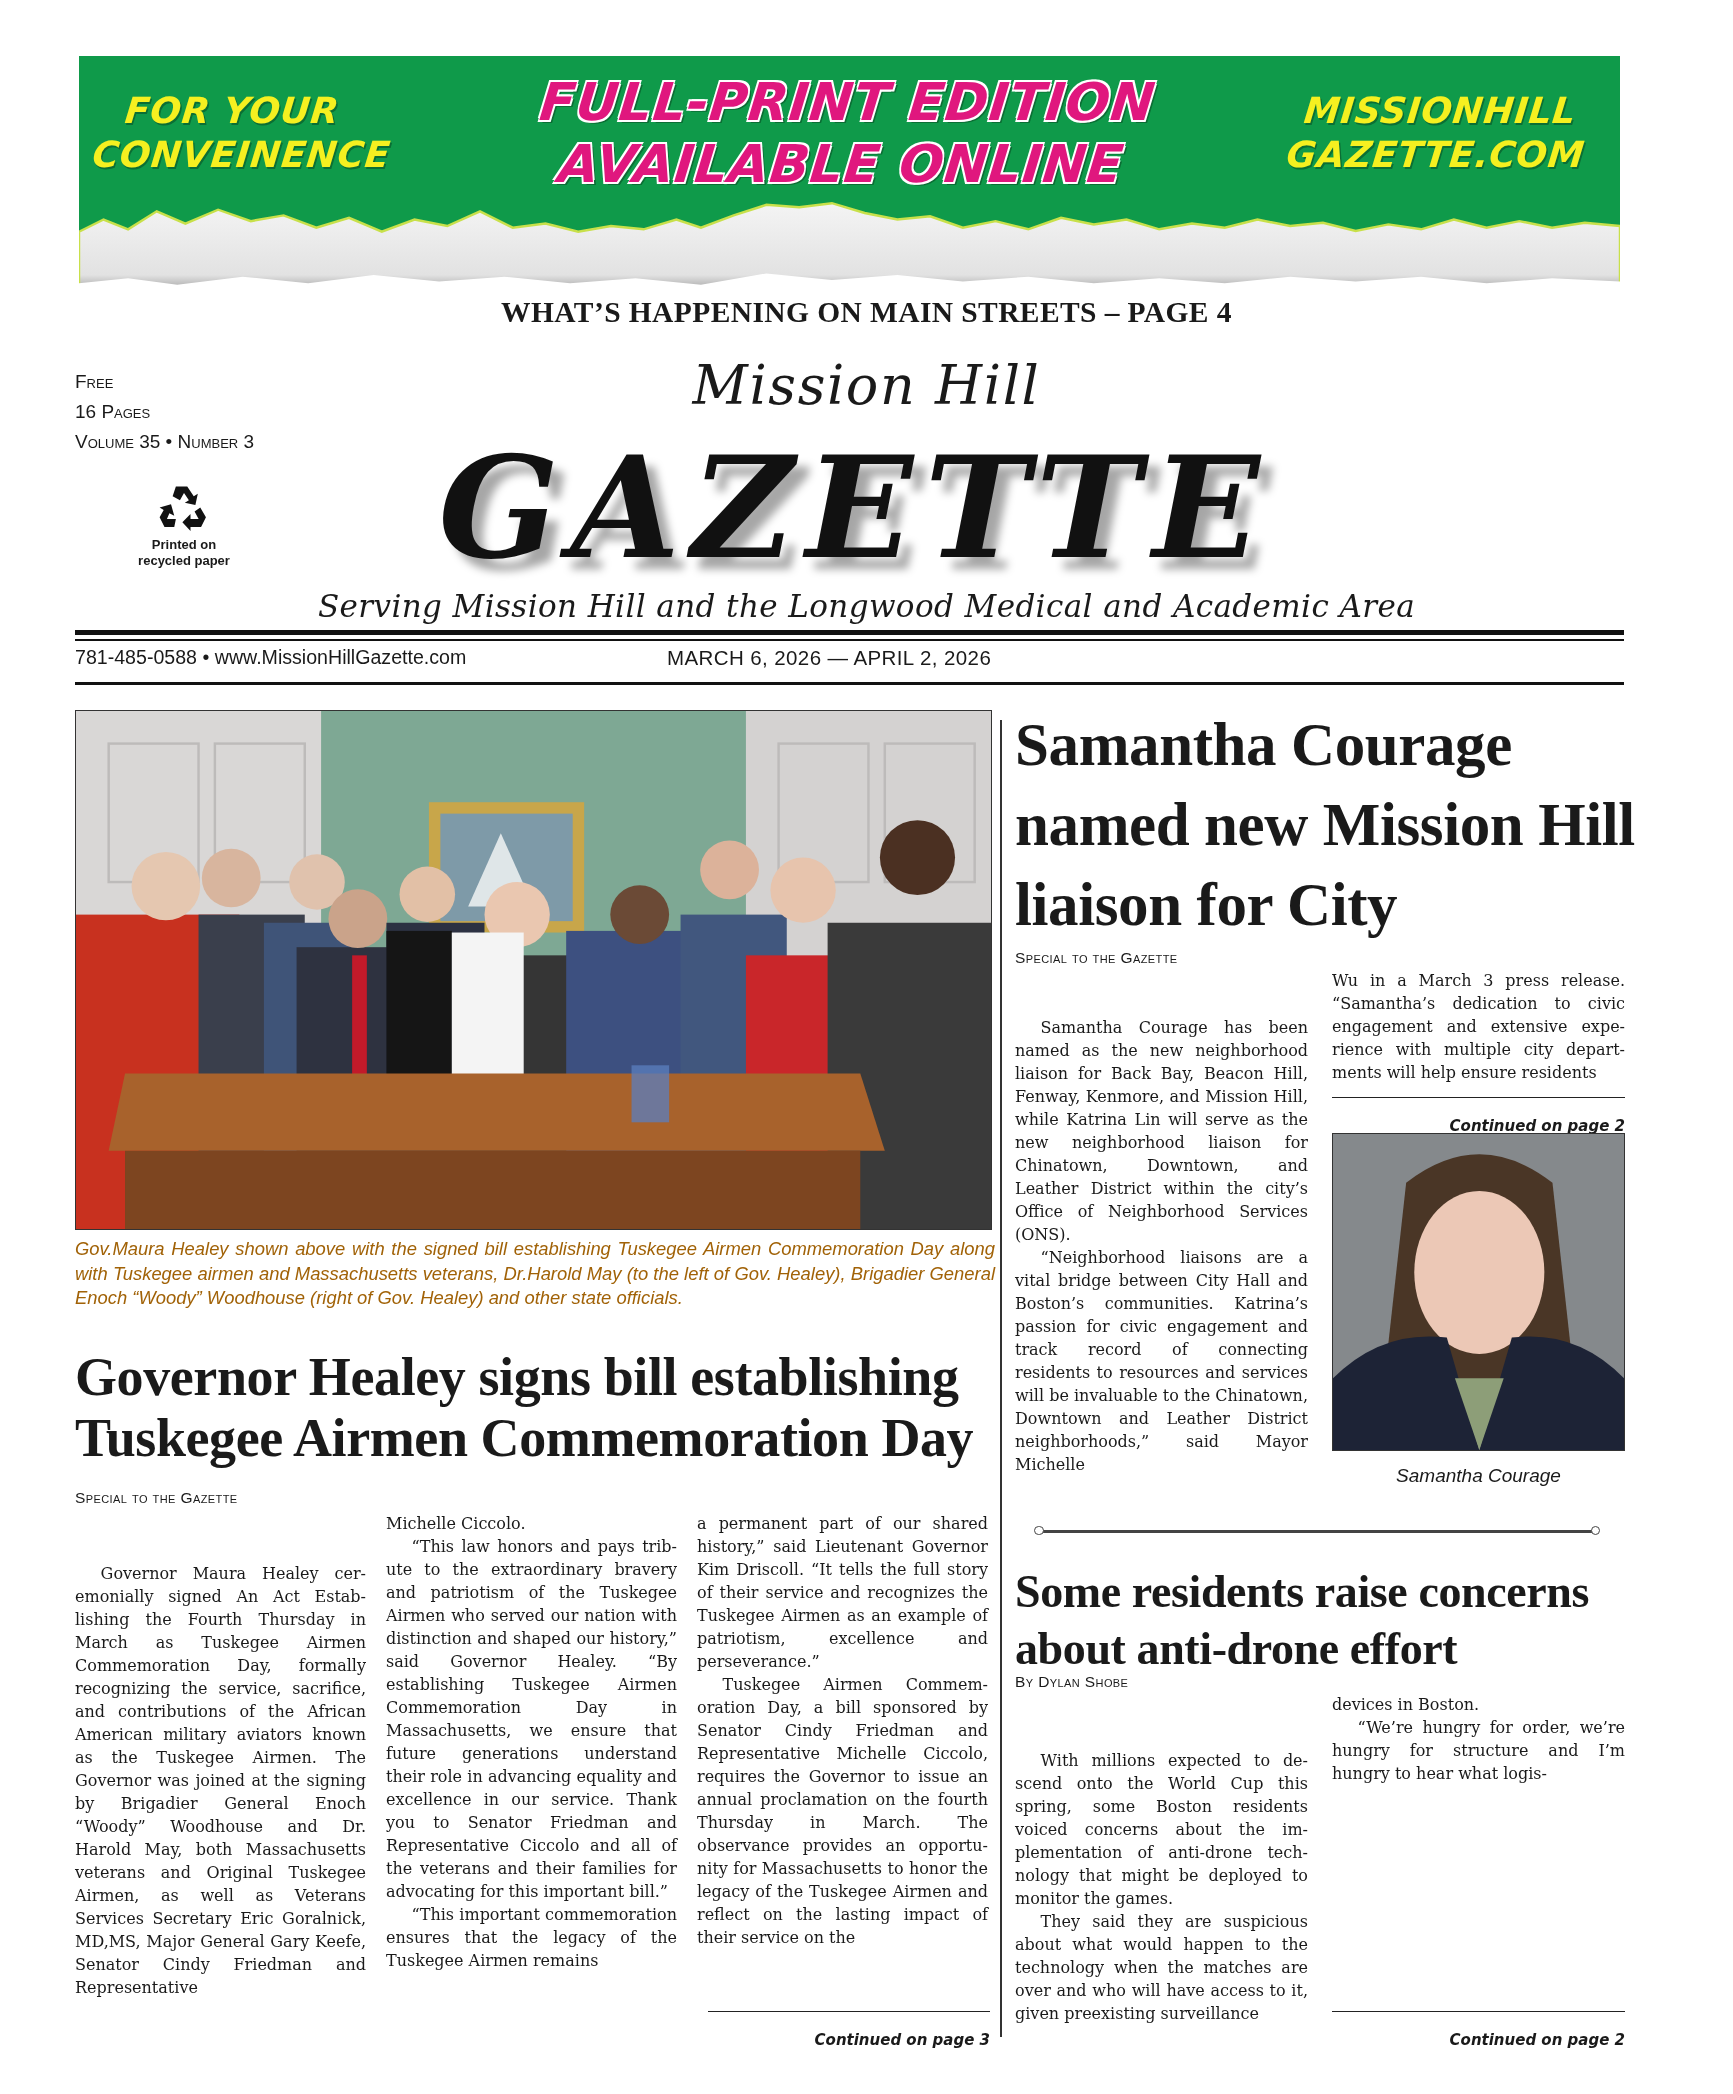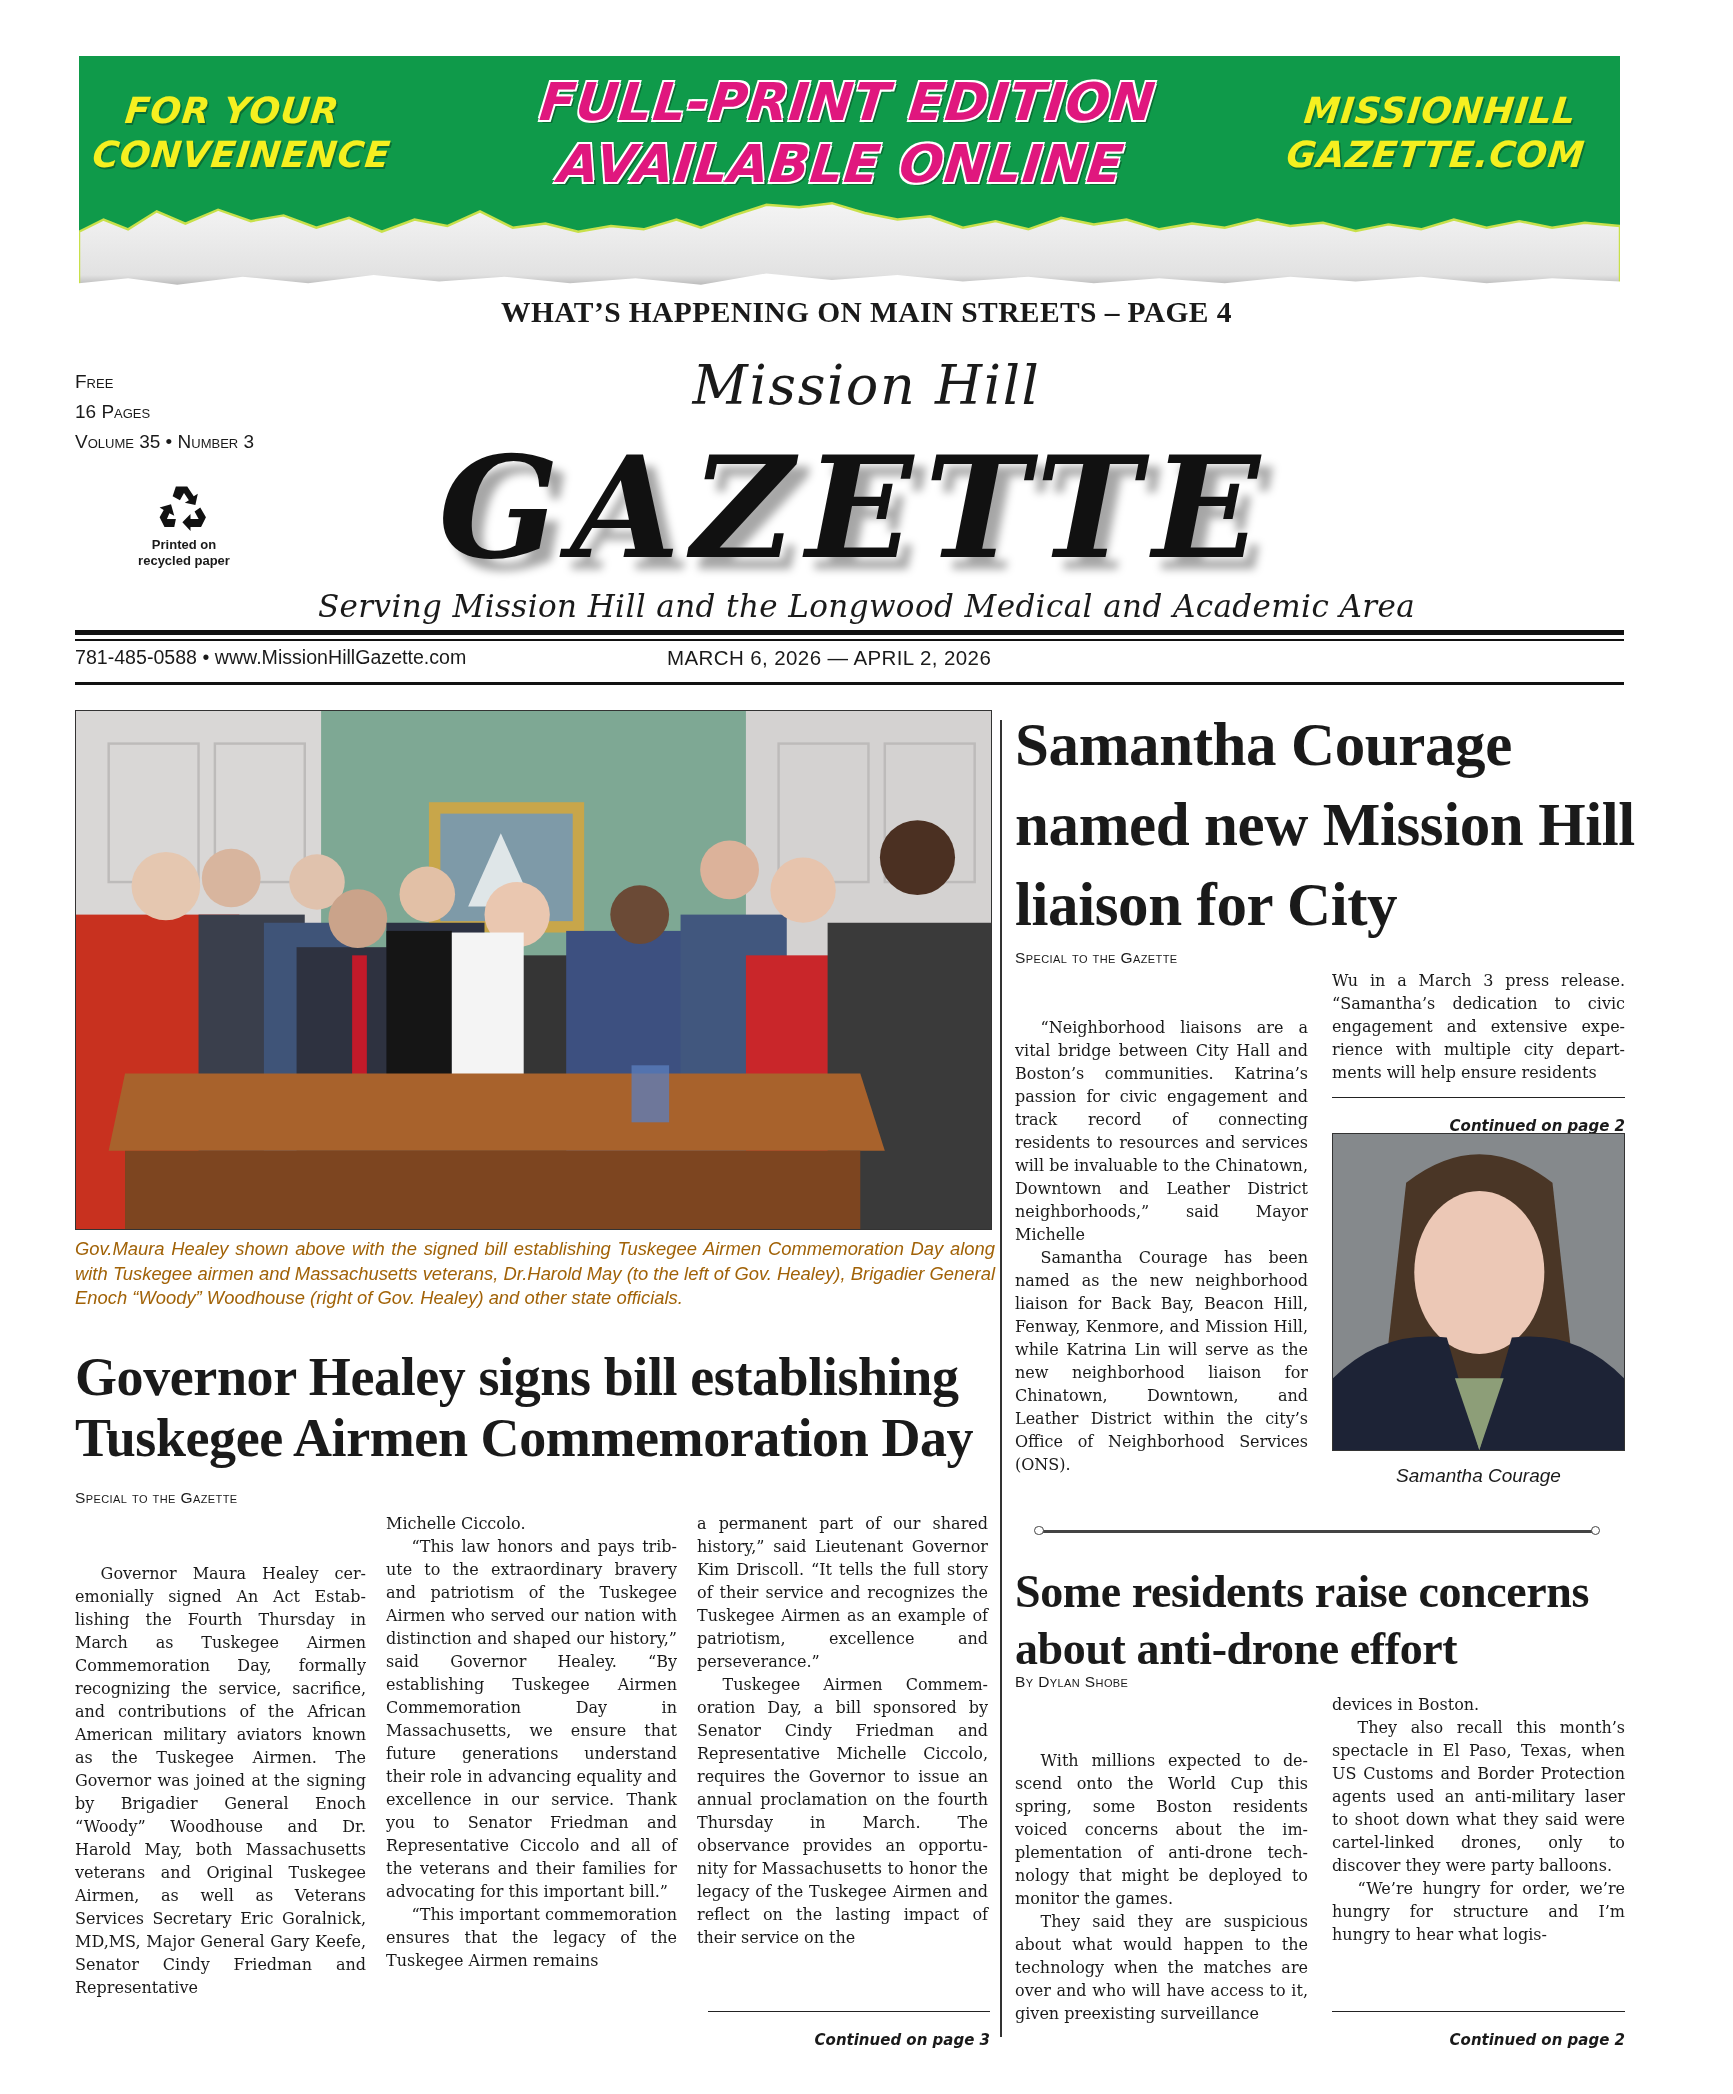--- a/index.html
+++ b/index.html
@@ -177,22 +177,22 @@
   <p>Tuskegee Airmen Commem­oration Day, a bill sponsored by Senator Cindy Friedman and Representative Michelle Ciccolo, requires the Governor to issue an annual proclamation on the fourth Thursday in March. The observance provides an opportu­nity for Massachusetts to honor the legacy of the Tuskegee Air­men and reflect on the lasting impact of their service on the</p>
 </div>
 <div class="abs continued" style="left:708px; top:2011px; width:282px;">Continued on page  3</div>
 
 <div class="abs vdivider"></div>
 
 <div class="abs headline-right">Samantha Courage named new Mission Hill liaison for City</div>
 <div class="abs byline" style="left:1015px; top:949px;">Special to the Gazette</div>
 
 <div class="abs col" style="left:1015px; top:992px; width:293px;">
+  <p>Samantha Courage has been named as the new neighborhood liaison for Back Bay, Beacon Hill, Fenway, Kenmore, and Mission Hill, while Katrina Lin will serve as the new neighborhood liaison for Chinatown, Downtown, and Leather District within the city’s Office of Neighborhood Services (ONS).</p>
   <p>“Neighborhood liaisons are a vital bridge between City Hall and Boston’s communities. Ka­trina’s passion for civic engage­ment and track record of con­necting residents to resources and services will be invaluable to the Chinatown, Downtown and Leather District neighbor­hoods,” said Mayor Michelle</p>
-  <p>Samantha Courage has been named as the new neighborhood liaison for Back Bay, Beacon Hill, Fenway, Kenmore, and Mission Hill, while Katrina Lin will serve as the new neighborhood liaison for Chinatown, Downtown, and Leather District within the city’s Office of Neighborhood Services (ONS).</p>
 </div>
 
 <div class="abs col" style="left:1332px; top:945px; width:293px;">
   <p class="noindent">Wu in a March 3 press release. “Samantha’s dedication to civic engagement and extensive expe­rience with multiple city depart­ments will help ensure residents</p>
 </div>
 <div class="abs continued" style="left:1332px; top:1097px; width:293px;">Continued on page 2</div>
 
 <div class="abs portrait" role="img" aria-label="Portrait of Samantha Courage">
   <svg width="100%" height="100%" viewBox="0 0 358 388" preserveAspectRatio="none">
     <rect width="358" height="388" fill="#85898c"></rect>
@@ -213,17 +213,16 @@
 <div class="abs headline-drone">Some residents raise concerns about anti-drone effort</div>
 <div class="abs byline" style="left:1015px; top:1673px;">By Dylan Shobe</div>
 
 <div class="abs col" style="left:1015px; top:1725px; width:293px;">
   <p>With millions expected to de­scend onto the World Cup this spring, some Boston residents voiced concerns about the im­plementation of anti-drone tech­nology that might be deployed to monitor the games.</p>
   <p>They said they are suspicious about what would happen to the technology when the matches are over and who will have access to it, given preexisting surveillance</p>
 </div>
 
 <div class="abs col" style="left:1332px; top:1669px; width:293px;">
   <p class="noindent">devices in Boston.</p>
-  <p>They also recall this month’s spectacle in El Paso, Texas, when US Customs and Border Protec­tion agents used an anti-military laser to shoot down what they said were cartel-linked drones, only to discover they were party balloons.</p>
   <p>“We’re hungry for order, we’re hungry for structure and I’m hungry to hear what logis-</p>
 </div>
 <div class="abs continued" style="left:1332px; top:2011px; width:293px;">Continued on page 2</div>
 
 
 </body></html>

